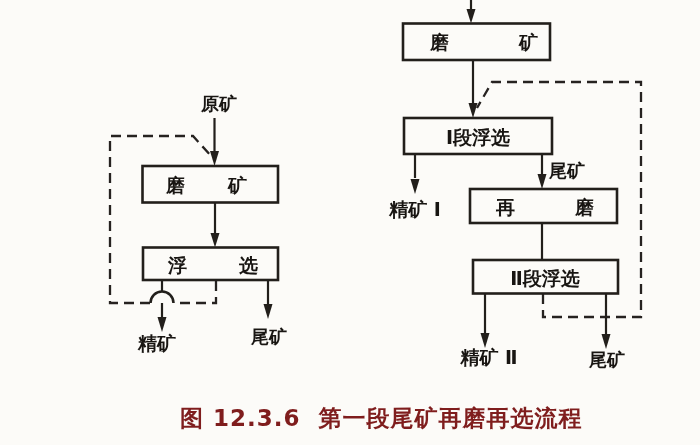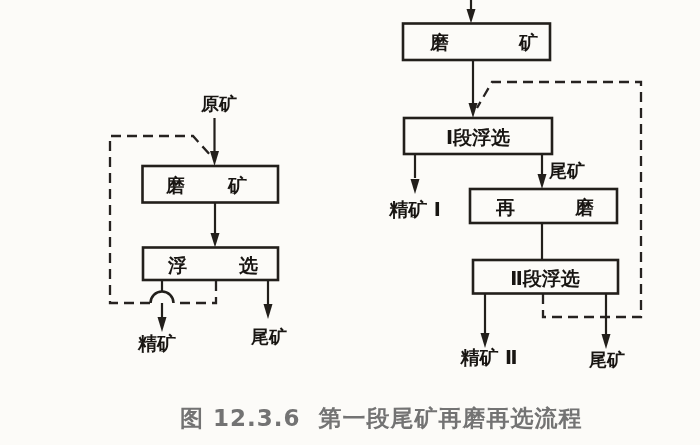--- a/index.html
+++ b/index.html
@@ -18,21 +18,21 @@
   }
   .box{fill:none;stroke:#221f1b;stroke-width:2.6;}
   .flow{stroke:#221f1b;stroke-width:2.2;fill:none;}
   .hop{stroke:#221f1b;stroke-width:2.6;fill:none;}
   .dash{stroke:#262220;stroke-width:2.3;fill:none;stroke-dasharray:10 6;}
   .arrow{fill:#221f1b;stroke:none;}
   .t18{font-size:18px;}
   .t19{font-size:19px;}
   .caption{
     position:absolute;left:180px;top:403px;
-    font-size:23px;font-weight:bold;color:#737373;
+    font-size:23px;font-weight:bold;color:#7f1d1d;
     letter-spacing:1px;white-space:pre;text-align:right;
   }
 </style>
 </head>
 <body>
 
 <div class="stage">
 <svg width="700" height="445" viewBox="0 0 700 445">
 
   <path class="dash" d="M216 281 V303 H174 M150 303 H110 V136 H193 L212 157"></path>

